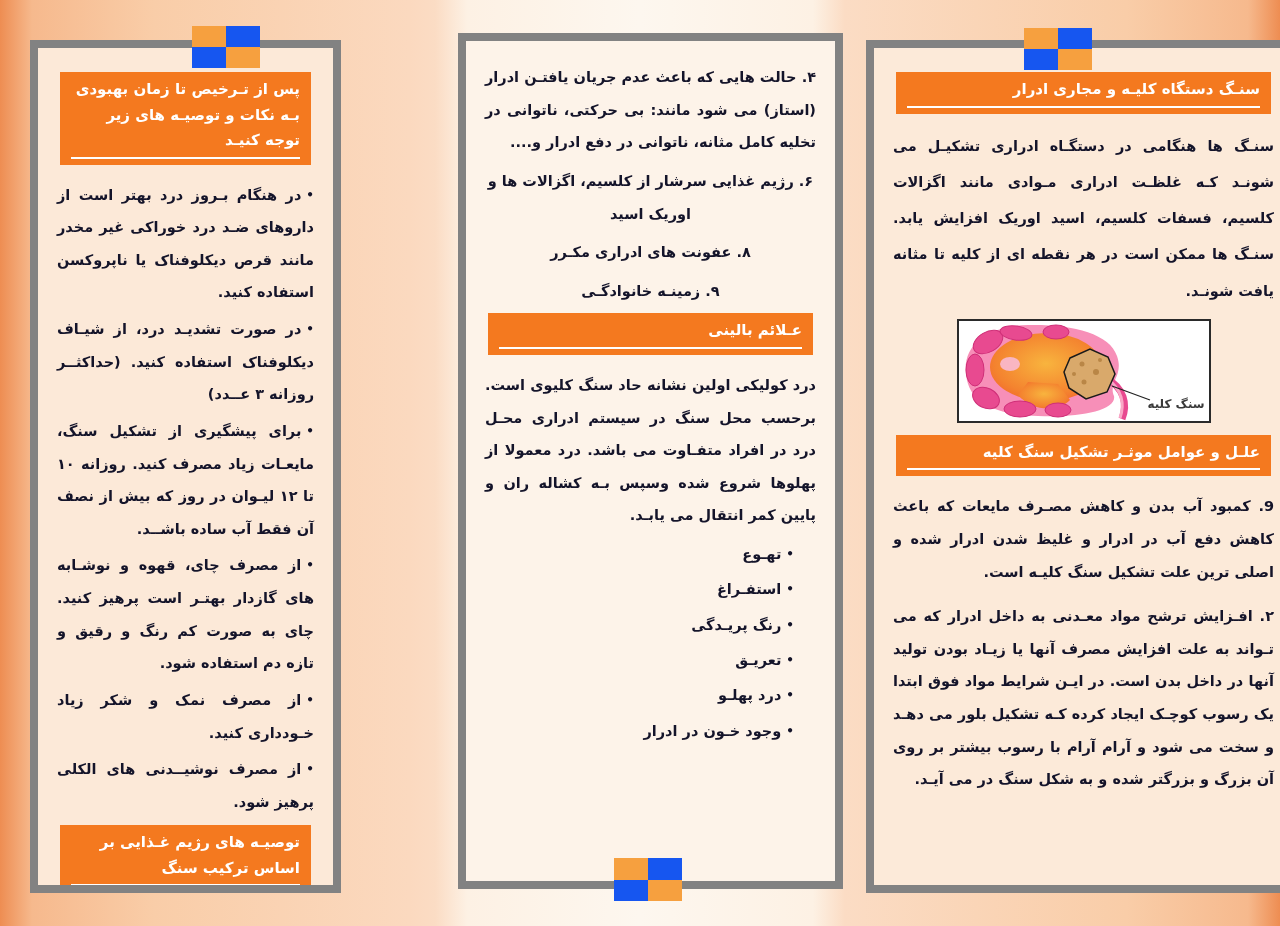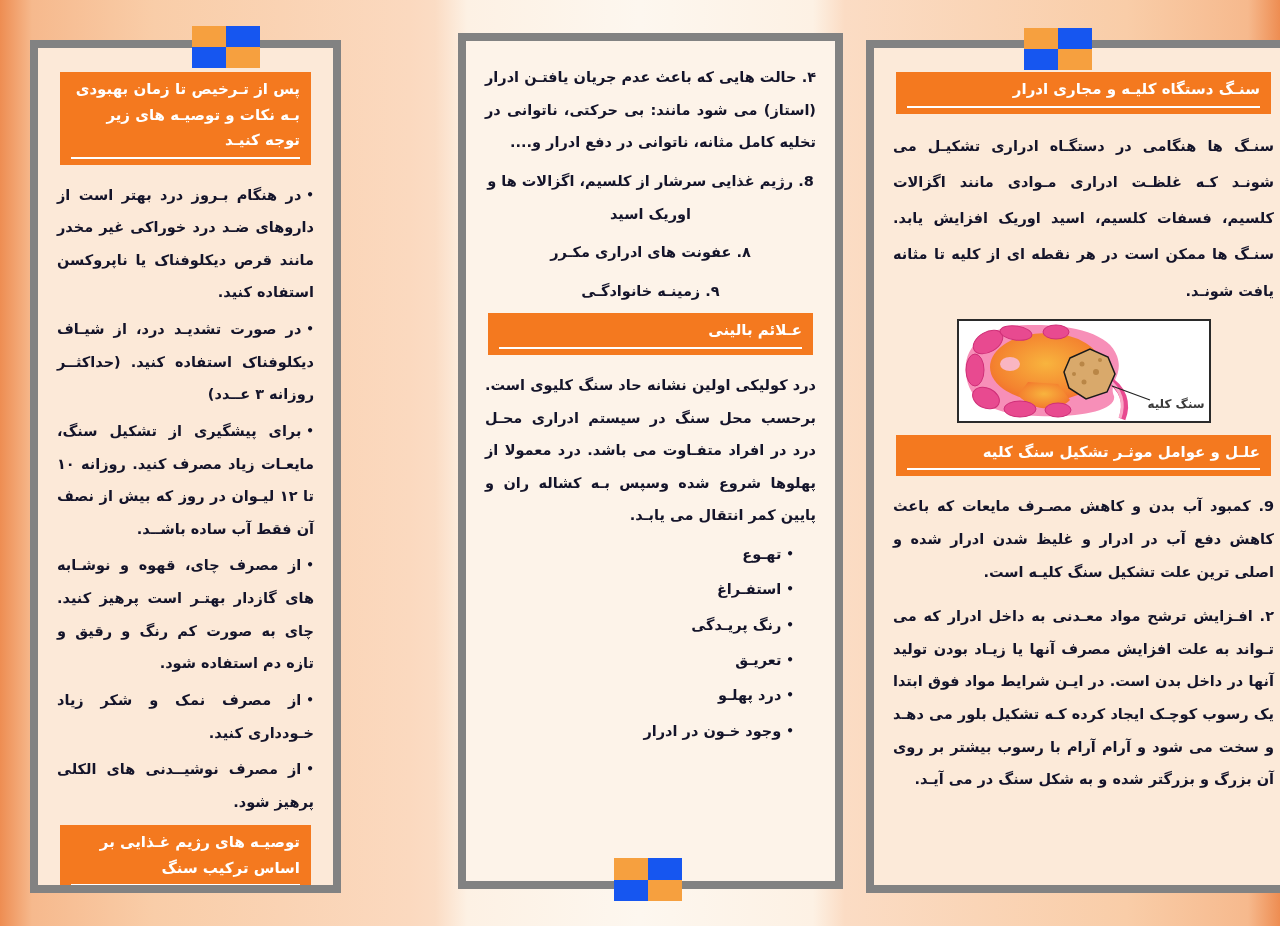--- a/index.html
+++ b/index.html
@@ -73,21 +73,21 @@
   <div class="bi"><span class="bullet">•</span><span>از مصرف نوشیــدنی های الکلی پرهیز شود.</span></div>
   <div class="hdr" style="margin-top:7px;">
     <span class="hdr-text">توصیـه های رژیم غـذایی بر اساس ترکیب سنگ</span>
   </div>
   <div class="bi"><span class="bullet">•</span><span>سنـگ های کلسیمی:کـاهش مقـدار مصرف شیر، بستنی، پنیر، ماست، سبزیجـات برگ تیـره،کنسرو مـاهی آزاد.</span></div>
 
 </div>
 
 <div class="panel panel-mid">
   <div class="num-item">۴. حالت هایی که باعث عدم جریان یافتـن ادرار (استاز) می شود مانند: بی حرکتی، ناتوانی در تخلیه کامل مثانه، ناتوانی در دفع ادرار و....</div>
-  <div class="num-item center">8. رژیم غذایی سرشار از کلسیم، اگزالات ها و اوریک اسید</div>
+  <div class="num-item center">۶. رژیم غذایی سرشار از کلسیم، اگزالات ها و اوریک اسید</div>
   <div class="num-item center">۸. عفونت های ادراری مکـرر</div>
   <div class="num-item center">۹. زمینـه خانوادگـی</div>
   <div class="hdr">
     <span class="hdr-text">عـلائم بالینی</span>
   </div>
   <div class="txt">درد کولیکی اولین نشانه حاد سنگ کلیوی است. برحسب محل سنگ در سیستم ادراری محـل درد در افراد متفـاوت می باشد. درد معمولا از پهلوها شروع شده وسپس بـه کشاله ران و پایین کمر انتقال می یابـد.</div>
   <div class="bi sym"><span class="bullet">•</span><span>تهـوع</span></div>
   <div class="bi sym"><span class="bullet">•</span><span>استفـراغ</span></div>
   <div class="bi sym"><span class="bullet">•</span><span>رنگ پریـدگی</span></div>
   <div class="bi sym"><span class="bullet">•</span><span>تعریـق</span></div>

